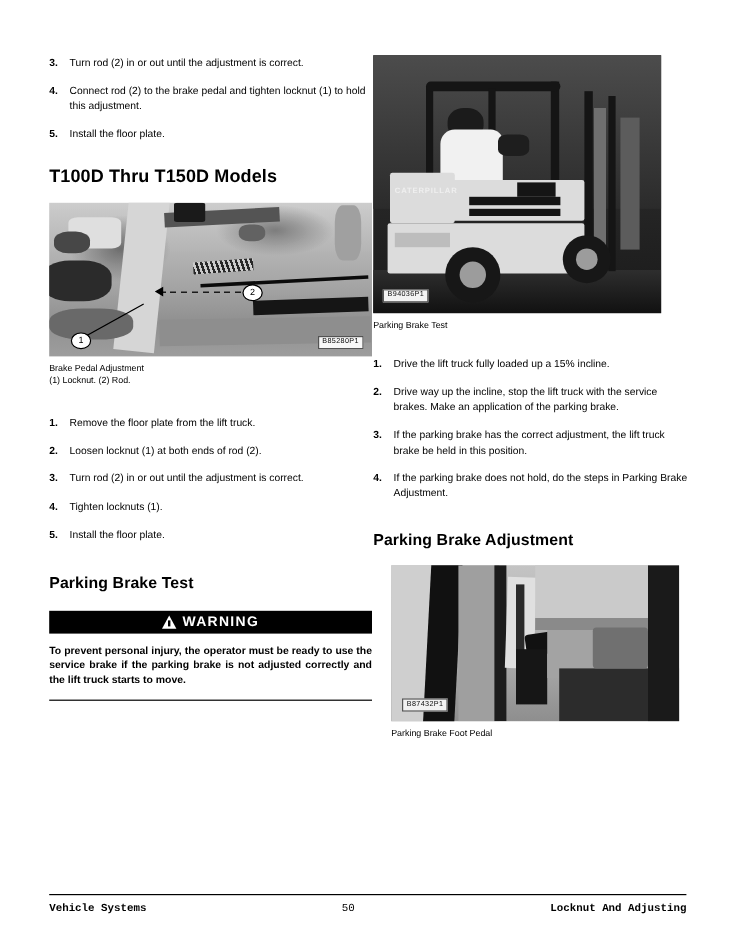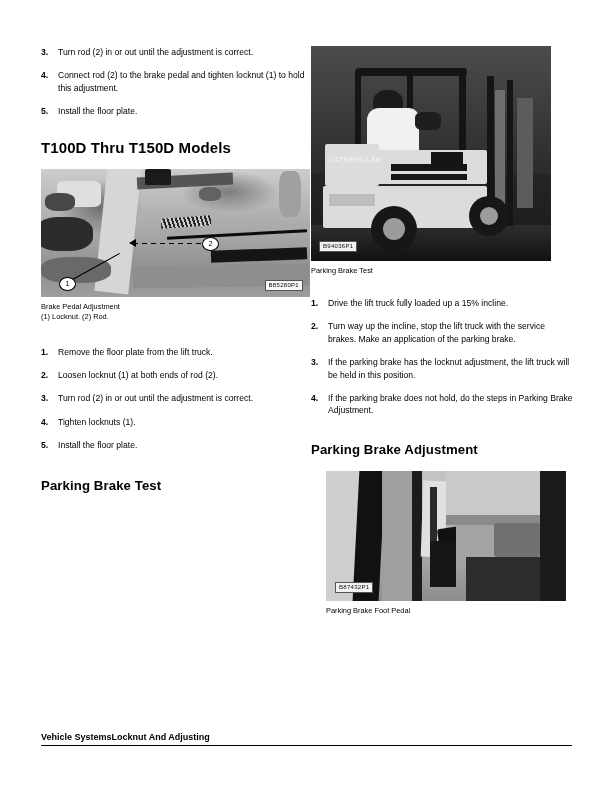--- a/index.html
+++ b/index.html
@@ -248,26 +248,27 @@
     position: absolute;
     left: 41px;
     top: 745px;
     width: 531px;
     height: 1.3px;
     background: #000;
   }
   .footer {
     position: absolute;
     left: 41px;
-    top: 732px;
+    top: 752px;
     width: 531px;
     display: flex;
     align-items: flex-start;
     font-size: 9px;
     font-weight: bold;
+    font-family: Liberation Mono, monospace;
   }
   .footer-left { flex: 0 0 auto; }
   .footer-center {
     flex: 1 1 auto;
     text-align: center;
     font-weight: normal;
     font-size: 9px;
   }
   .footer-right { flex: 0 0 auto; }
 </style>
@@ -348,20 +349,28 @@
         <span class="step-text">Tighten locknuts (1).</span>
       </li>
       <li class="step">
         <span class="step-num">5.</span>
         <span class="step-text">Install the floor plate.</span>
       </li>
     </ol>
 
     <h2 class="h-section" style="margin-top:26px;">Parking Brake Test</h2>
 
+    <div style="margin-top:16px;">
+      <div class="warn-bar">
+        <span class="warn-tri"></span>
+        <span class="warn-label">WARNING</span>
+      </div>
+      <p class="warn-text">To prevent personal injury, the operator must be ready to use the service brake if the parking brake is not adjusted correctly and the lift truck starts to move.</p>
+      <div class="warn-rule"></div>
+    </div>
   </div>
 
   <div class="col-right">
 
     <div class="figure">
       <div class="photo" id="photo-forklift">
         <div class="fl-wall"></div>
         <div class="fl-floor"></div>
 
         <div class="fl-dark" style="left:176px; top:30px; width:7px; height:150px;"></div>
@@ -400,25 +409,25 @@
       </div>
     </div>
 
     <ol class="steps" style="margin-top:21px;">
       <li class="step">
         <span class="step-num">1.</span>
         <span class="step-text">Drive the lift truck fully loaded up a 15% incline.</span>
       </li>
       <li class="step">
         <span class="step-num">2.</span>
-        <span class="step-text">Turn way up the incline, stop the lift truck with the service brakes. Make an application of the parking brake.</span>
+        <span class="step-text">Drive way up the incline, stop the lift truck with the service brakes. Make an application of the parking brake.</span>
       </li>
       <li class="step">
         <span class="step-num">3.</span>
-        <span class="step-text">If the parking brake has the locknut adjustment, the lift truck will be held in this position.</span>
+        <span class="step-text">If the parking brake has the correct adjustment, the lift truck brake be held in this position.</span>
       </li>
       <li class="step">
         <span class="step-num">4.</span>
         <span class="step-text">If the parking brake does not hold, do the steps in Parking Brake Adjustment.</span>
       </li>
     </ol>
 
     <h2 class="h-section" style="margin-top:25px;">Parking Brake Adjustment</h2>
 
     <div class="figure" style="margin-top:14px;margin-left:15px;">
@@ -444,16 +453,17 @@
       </div>
       <div class="cap">
         <span class="cap-title">Parking Brake Foot Pedal</span>
       </div>
     </div>
   </div>
 
   <div class="footer-rule"></div>
   <div class="footer">
     <span class="footer-left">Vehicle Systems</span>
+    <span class="footer-center">50</span>
     <span class="footer-right">Locknut And Adjusting</span>
   </div>
 
 </div>
 
 </body></html>

